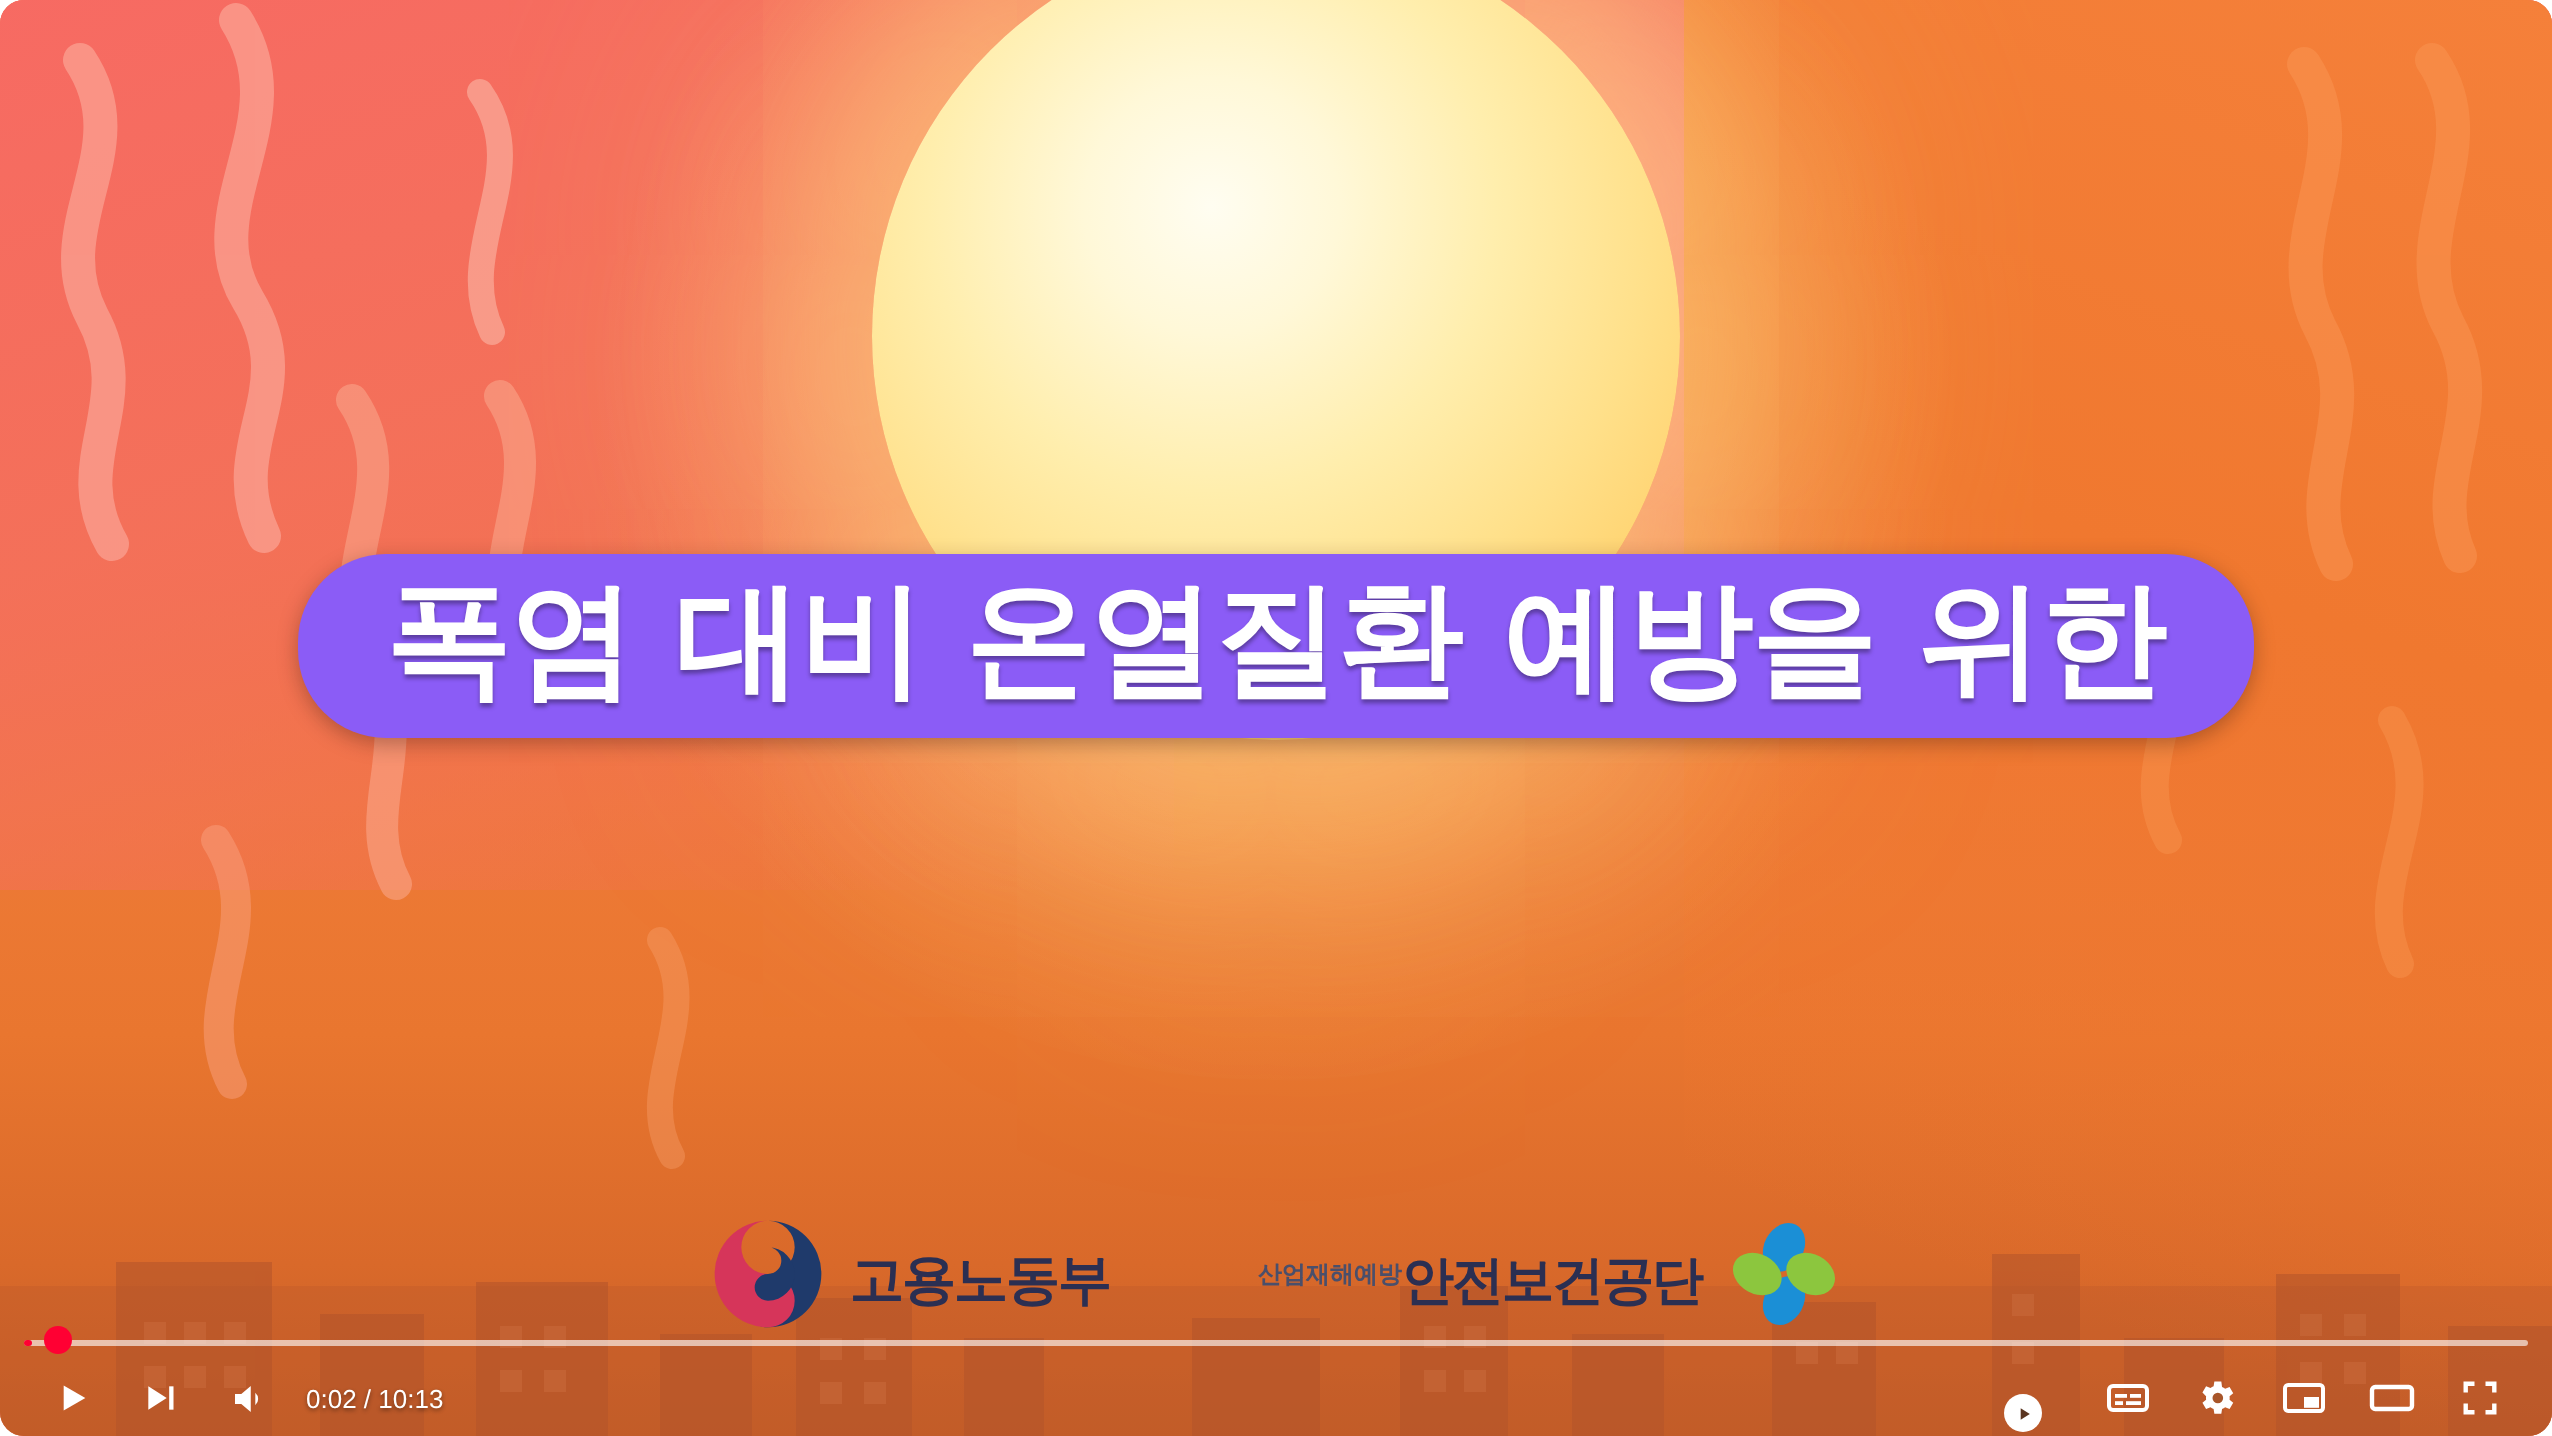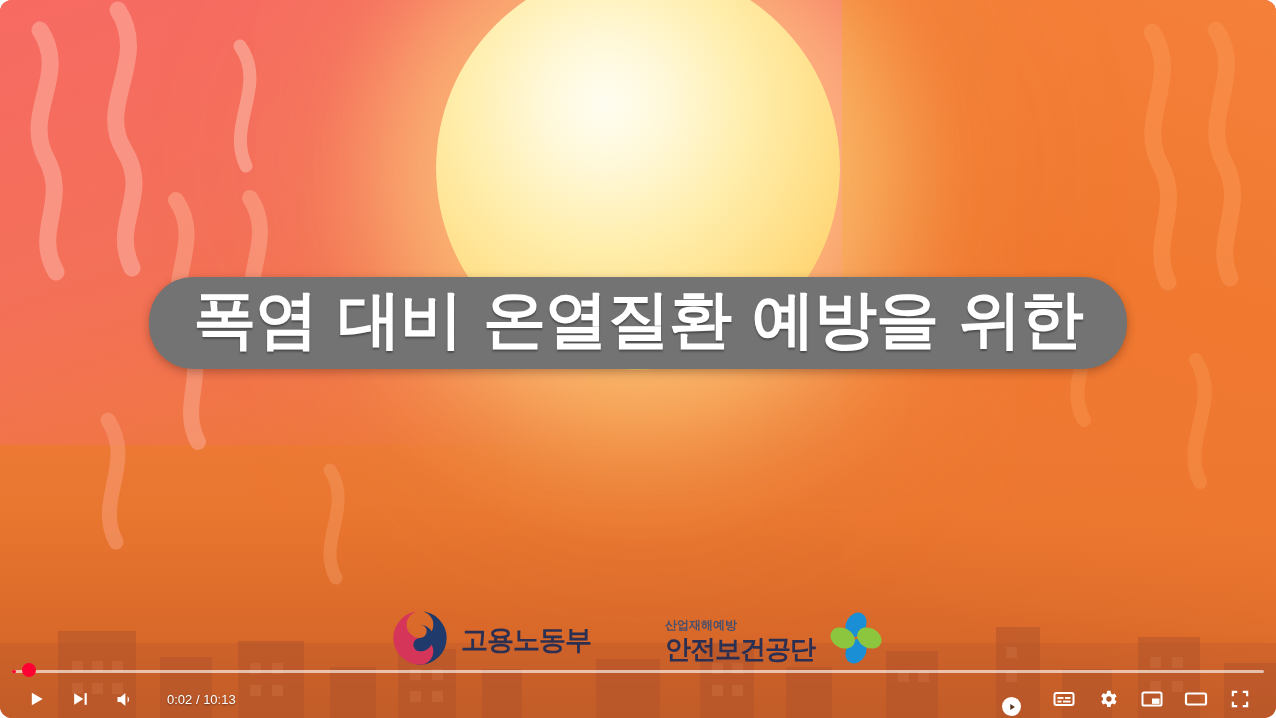--- a/index.html
+++ b/index.html
@@ -34,53 +34,53 @@
   
   .wisps{position:absolute;inset:0;}
   .wisps svg{position:absolute;inset:0;width:100%;height:100%;}
 
   
   .skyline{position:absolute;left:0;right:0;bottom:0;height:135px;}
   .skyline svg{width:100%;height:100%;display:block;}
 
   
   .title-wrap{position:absolute;left:0;right:0;top:277px;text-align:center;}
-  .pill{display:inline-block;background:#737373;border-radius:44px;
+  .pill{display:inline-block;background:#8b5cf6;border-radius:44px;
     box-shadow:0 3px 10px rgba(60,25,15,.35);}
   .pill1{padding:6px 44px 12px;}
   .pill2{padding:4px 46px 12px;margin-top:22px;}
   .t-line{font-weight:700;letter-spacing:-1px;line-height:1.18;white-space:nowrap;
     font-family:"DejaVu Sans","Liberation Sans",sans-serif;}
   .t1{font-size:63px;color:#ffffff;text-shadow:0 2px 2px rgba(0,0,0,.35);}
   .t2{font-size:63px;color:#fbe79a;text-shadow:0 2px 2px rgba(0,0,0,.4);}
 
   
   .logos{position:absolute;left:0;right:0;bottom:47px;display:flex;justify-content:center;align-items:center;gap:74px;}
   .logo{display:flex;align-items:center;gap:12px;}
   .logo-text-molab{font-size:27px;font-weight:700;color:#2b2f52;letter-spacing:-1px;
     font-family:Liberation Sans, sans-serif;}
-  .kosha-txt{display:flex;flex-direction:column;line-height:1;}
+  .kosha-txt{display:flex;flex-direction:row;align-items:center;line-height:1;}
   .kosha-small{font-size:12px;font-weight:700;color:#4a4f6b;letter-spacing:0px;margin-bottom:5px;
     font-family:"DejaVu Sans","Liberation Sans",sans-serif;}
   .kosha-big{font-size:26px;font-weight:700;color:#2b2f52;letter-spacing:-1px;
     font-family:Liberation Sans, sans-serif;}
 
   
   .ctrl-layer{position:absolute;left:0;right:0;bottom:0;height:60px;}
   .prog-row{position:absolute;left:12px;right:12px;top:11px;height:4px;}
   .prog-track{position:absolute;left:0;right:0;top:1px;height:3px;background:rgba(255,255,255,.62);border-radius:2px;}
   .prog-played{position:absolute;left:0;top:1px;height:3px;width:0.33%;background:#ff0033;border-radius:2px;}
   .prog-dot{position:absolute;left:10px;top:-6px;width:14px;height:14px;border-radius:50%;background:#ff0033;}
 
   .btns{position:absolute;left:0;right:0;top:22px;height:38px;display:flex;align-items:center;}
   .left-btns{display:flex;align-items:center;padding-left:14px;}
   .right-btns{display:flex;align-items:center;margin-left:auto;padding-right:14px;}
   .cbtn{width:44px;height:38px;display:flex;align-items:center;justify-content:center;cursor:pointer;}
   .cbtn svg{display:block;}
-  .time{color:#fff;font-size:13px;margin-left:21px;margin-right:6px;white-space:nowrap;
+  .time{color:#fff;font-size:13px;margin-left:7px;margin-right:6px;white-space:nowrap;
     text-shadow:0 1px 2px rgba(0,0,0,.45);font-family:"Liberation Sans",sans-serif;}
   .toggle{width:32px;height:15px;border-radius:8px;background:rgba(255,255,255,.42);position:relative;}
   .toggle .knob{position:absolute;right:-1px;top:-2px;width:19px;height:19px;border-radius:50%;background:#fff;
     display:flex;align-items:center;justify-content:center;}
 </style>
 </head>
 <body>
 
 <div id="player">
 

